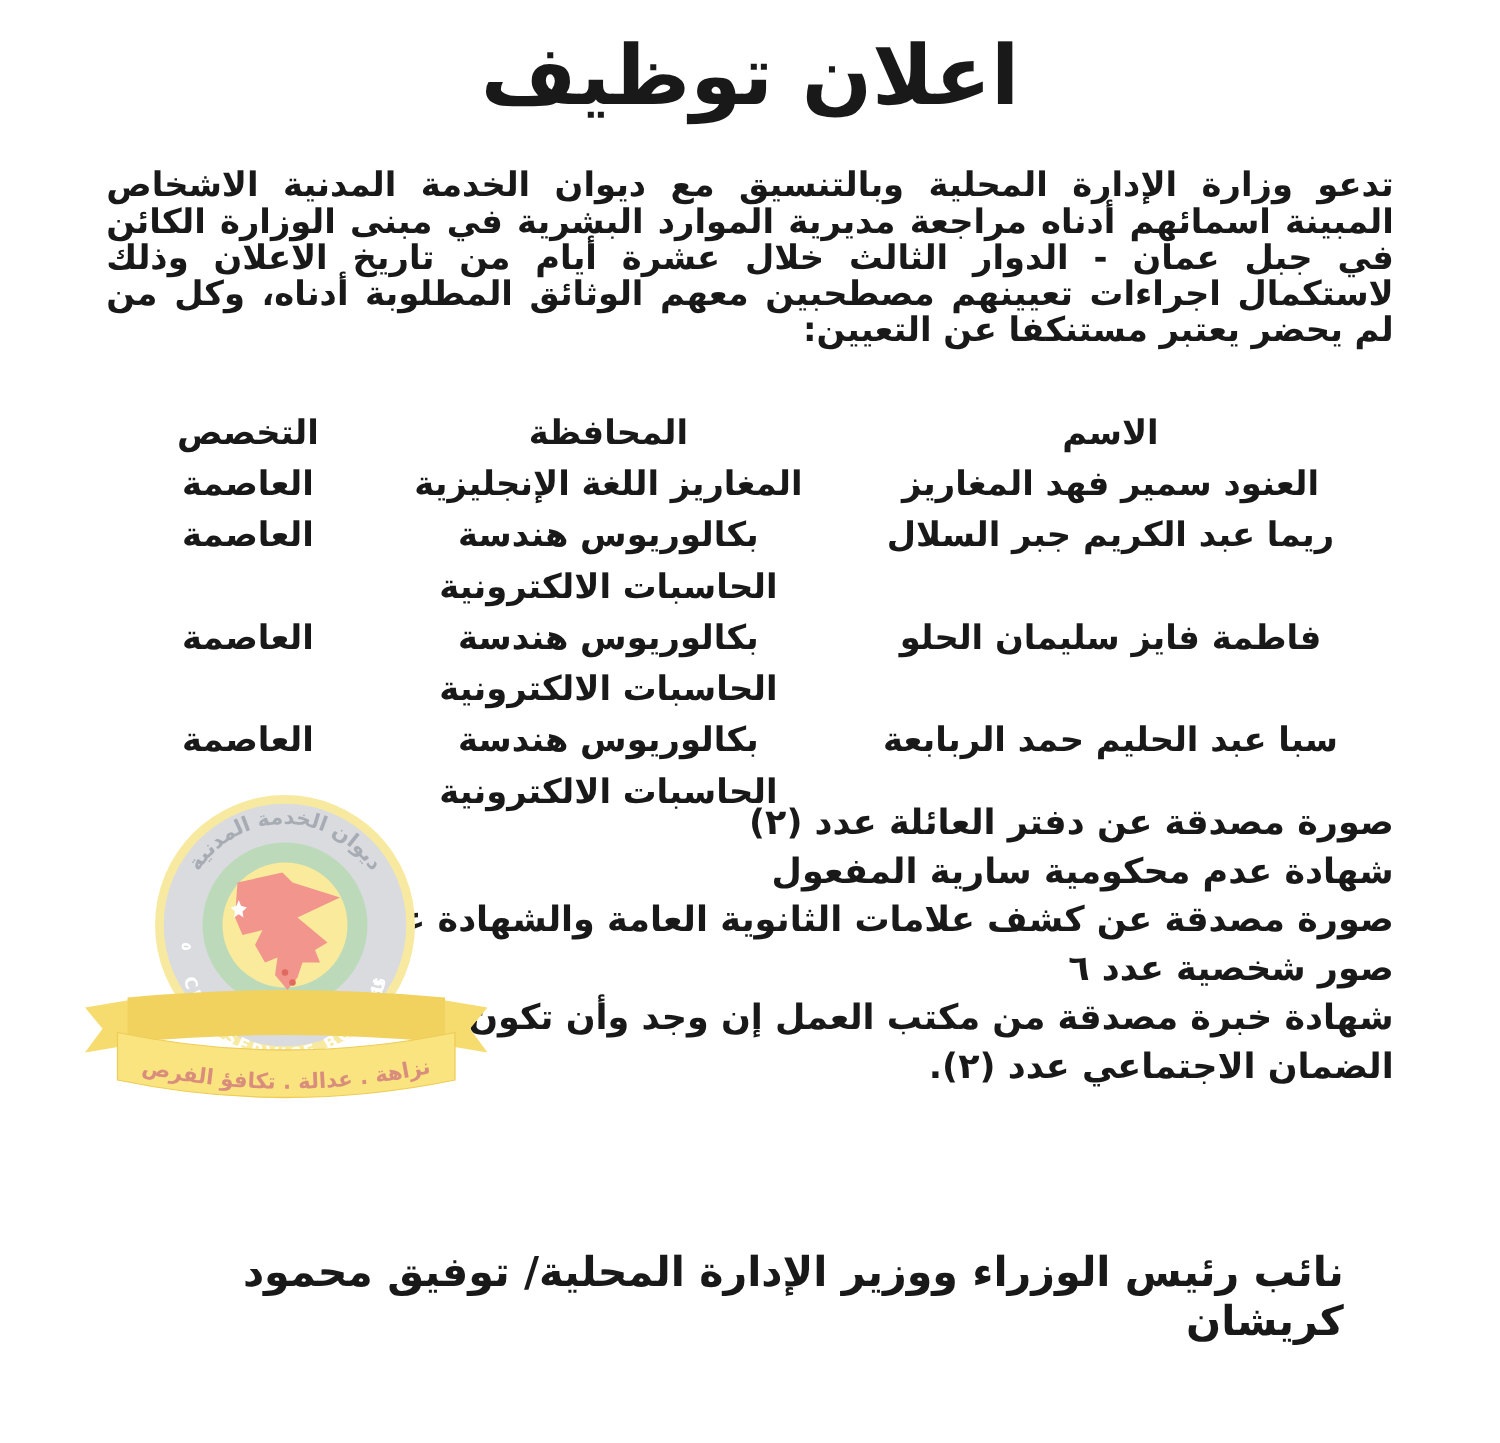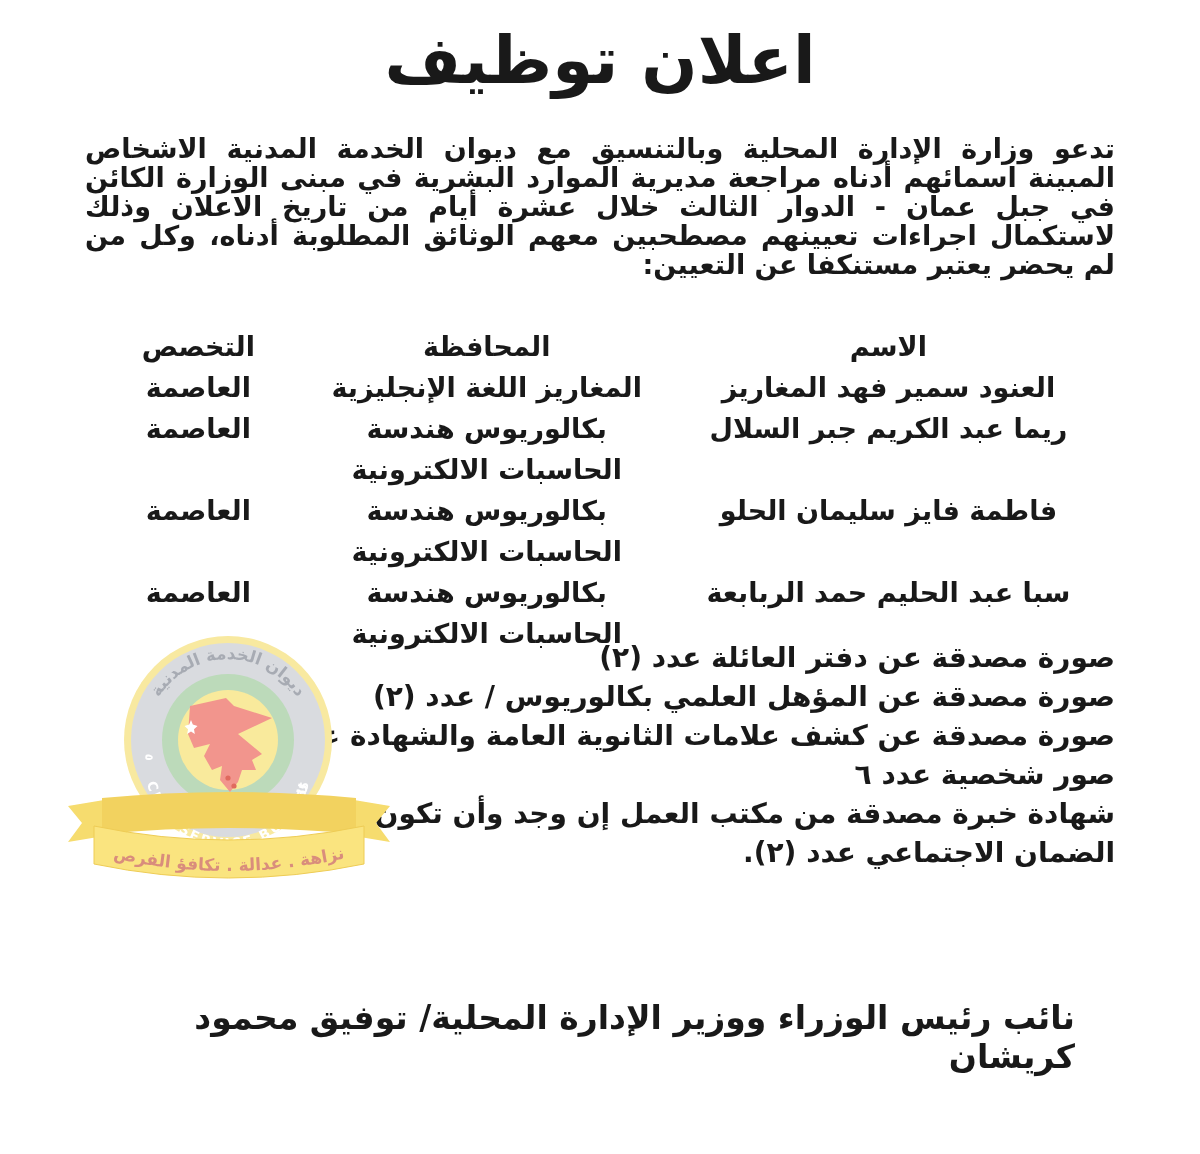--- a/index.html
+++ b/index.html
@@ -96,21 +96,21 @@
             <div class="spec-line">بكالوريوس هندسة</div>
             <div class="spec-line">الحاسبات الالكترونية</div>
           </div>
           <div class="t-cell">العاصمة</div>
         </div>
       </div>
   </div>
 
   <div class="docs">
       <div class="doc-line">صورة مصدقة عن دفتر العائلة عدد (٢)</div>
-      <div class="doc-line">صورة مصدقة عن المؤهل العلمي بكالوريوس / عدد (٢)</div>
+      <div class="doc-line">شهادة عدم محكومية سارية المفعول</div>
       <div class="doc-line">صورة مصدقة عن كشف علامات الثانوية العامة والشهادة عدد (٢)</div>
       <div class="doc-line">صور شخصية عدد ٦</div>
       <div class="doc-line">شهادة خبرة مصدقة من مكتب العمل إن وجد وأن تكون مدرجة في كشف الضمان الاجتماعي عدد (٢).</div>
     </div>
 
   <div class="signature">نائب رئيس الوزراء ووزير الإدارة المحلية/ توفيق محمود كريشان</div>
 
   <svg class="seal" viewBox="0 0 322 280" xmlns="http://www.w3.org/2000/svg">
 
     <g>

